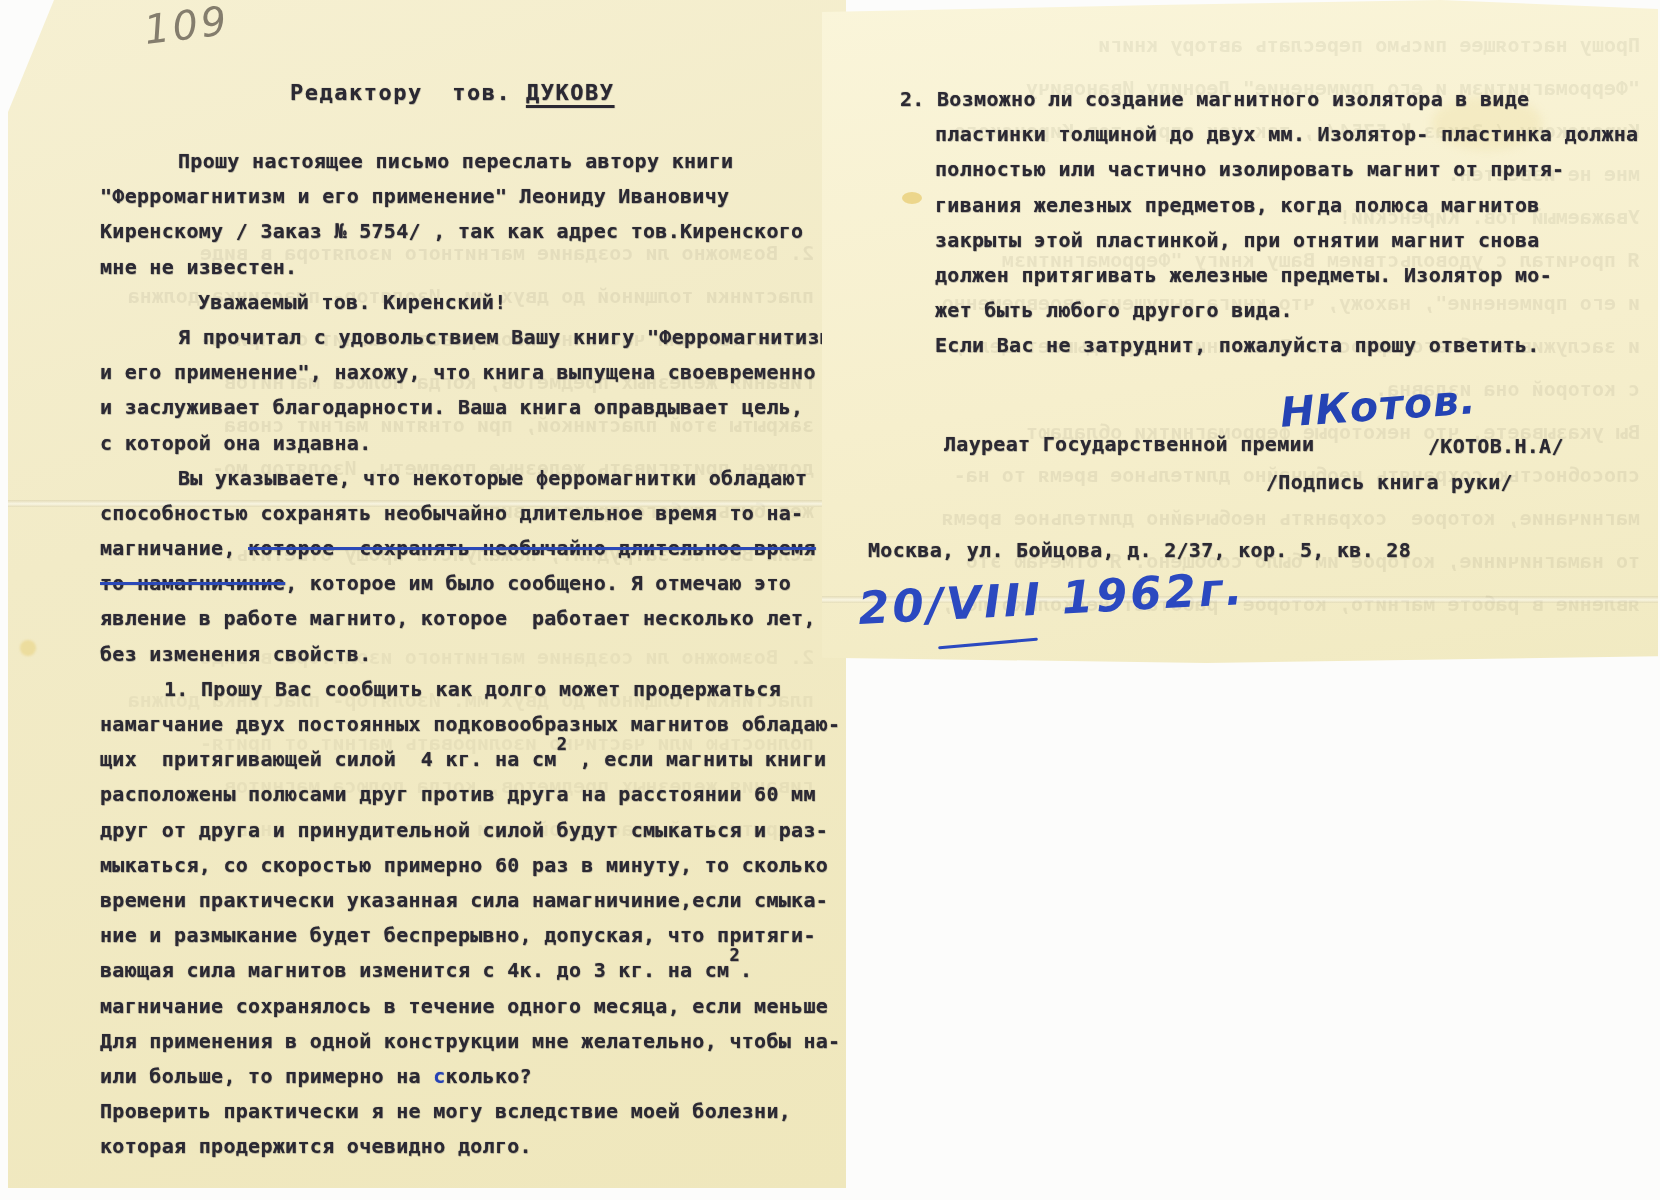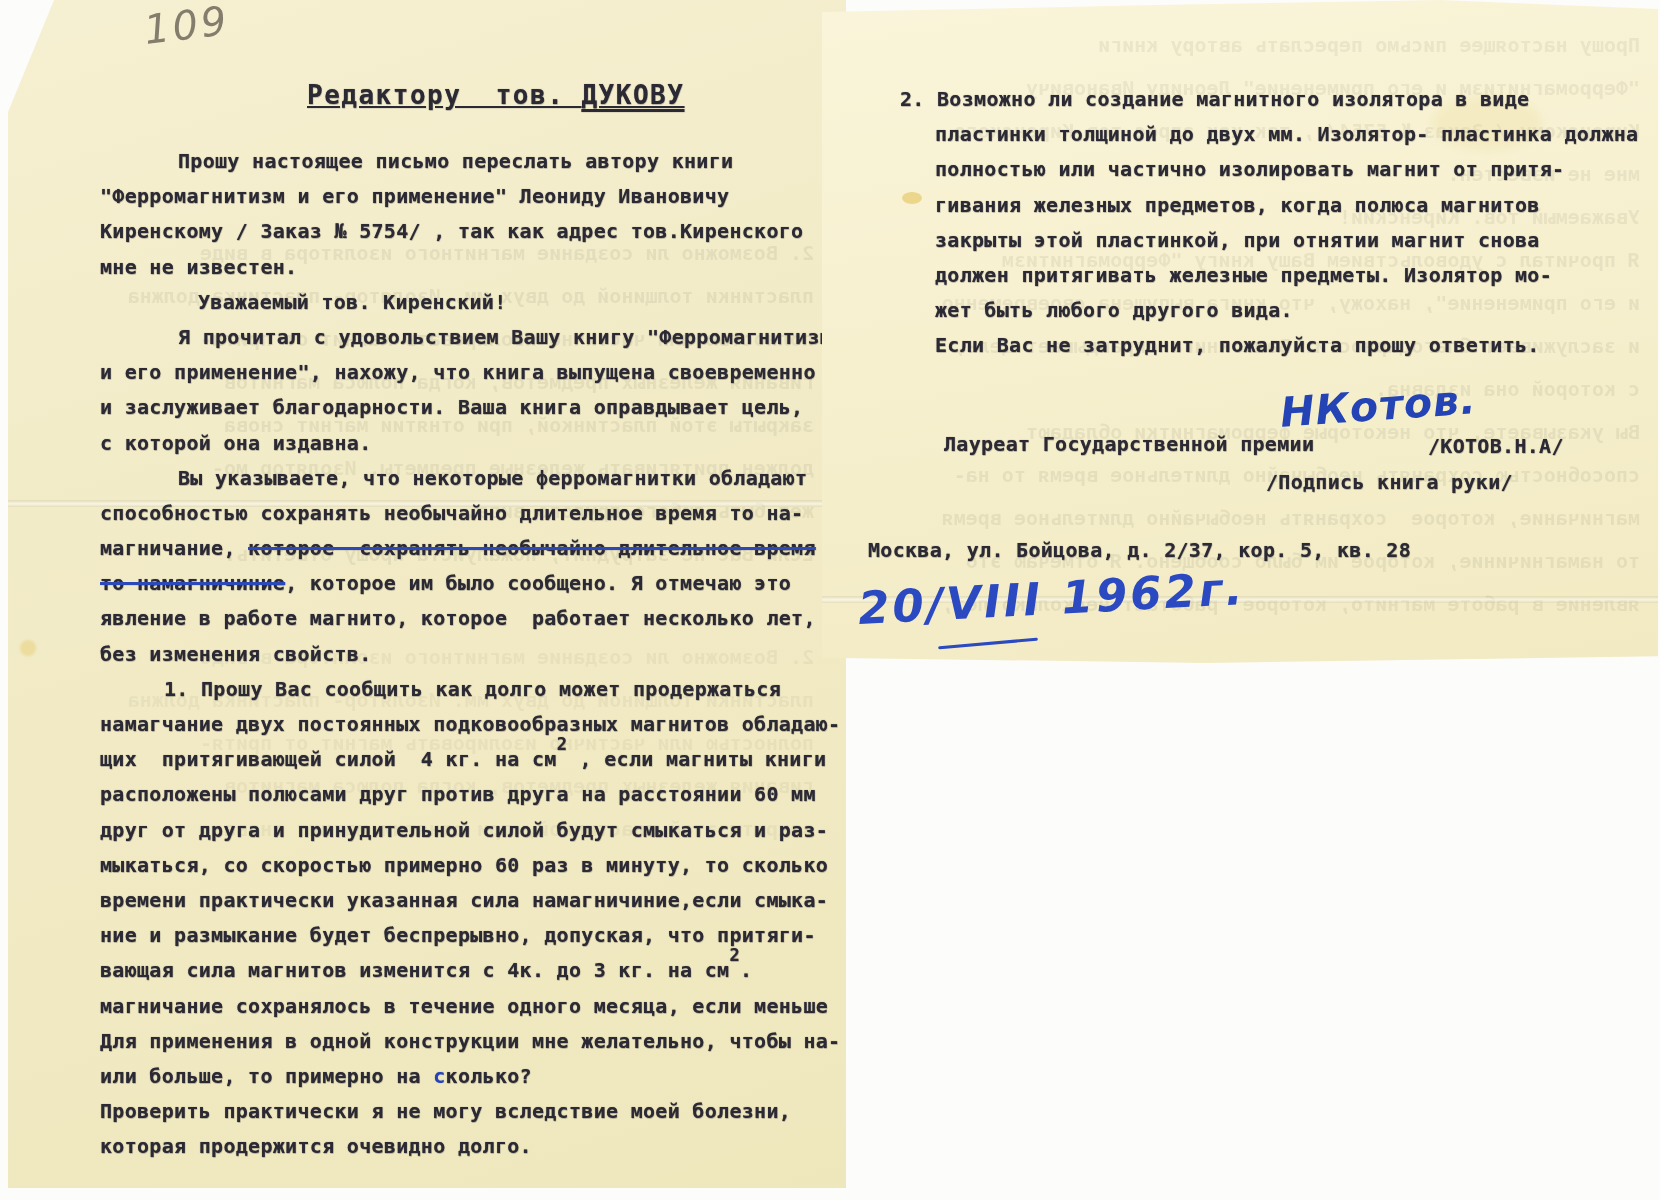--- a/index.html
+++ b/index.html
@@ -28,21 +28,21 @@
   
   .typed{color:#2b2933;font-weight:700;
          text-shadow:0 0 1px rgba(43,41,51,.6),.5px .5px 0 rgba(43,41,51,.22);}
   .body-text{position:absolute;}
   .tline{white-space:pre;height:35.2px;line-height:35.2px;font-size:20px;letter-spacing:.3px;}
   .seg{white-space:pre;}
   .strike{text-decoration:line-through;text-decoration-color:#2b49b8;text-decoration-thickness:3px;}
   .sup{position:relative;top:-16px;font-size:17px;}
   .ink{color:#2642b4;text-shadow:0 0 1px rgba(38,66,180,.7);}
 
-  .header-line{position:absolute;left:299px;top:80px;font-size:26px;letter-spacing:1.5px;white-space:pre;text-decoration:underline;}
+  .header-line{position:absolute;left:282px;top:80px;font-size:22px;letter-spacing:1.5px;white-space:pre;}
   .header-name{text-decoration:underline;text-decoration-thickness:2.5px;text-underline-offset:5px;}
 
   .typed-abs{position:absolute;white-space:pre;font-size:20px;letter-spacing:.3px;line-height:24px;}
 
   
   .pencil{position:absolute;left:136px;top:2px;
     font-family:"DejaVu Sans","Liberation Sans",sans-serif;font-style:italic;
     font-size:40px;color:#847d6d;transform:rotate(-7deg);letter-spacing:3px;}
   .hand{font-family:"DejaVu Sans","Liberation Sans",sans-serif;font-style:italic;
         color:#2443b4;font-weight:600;}

